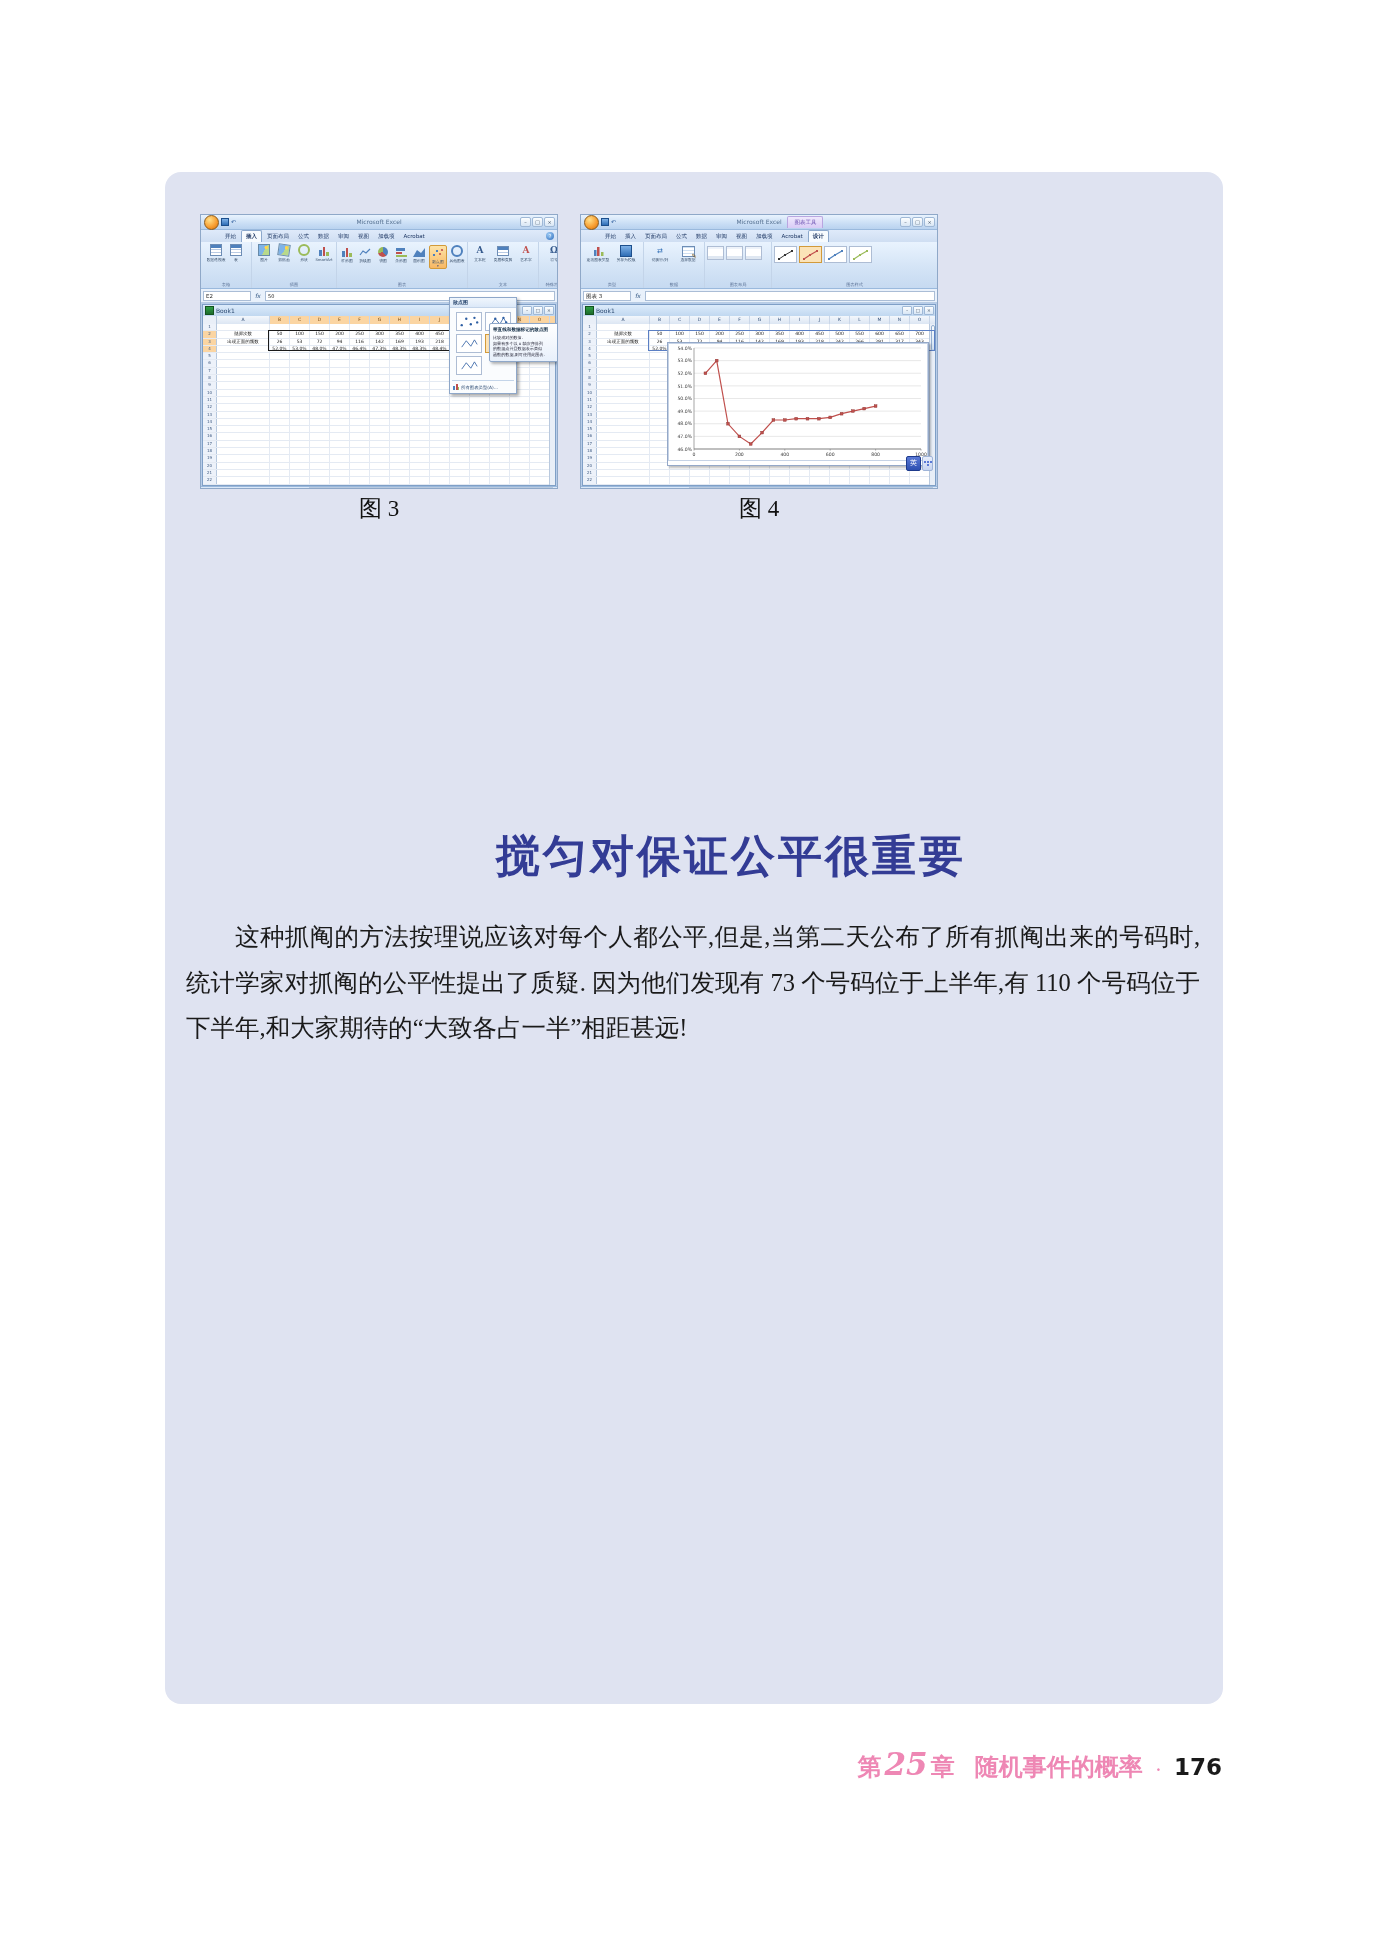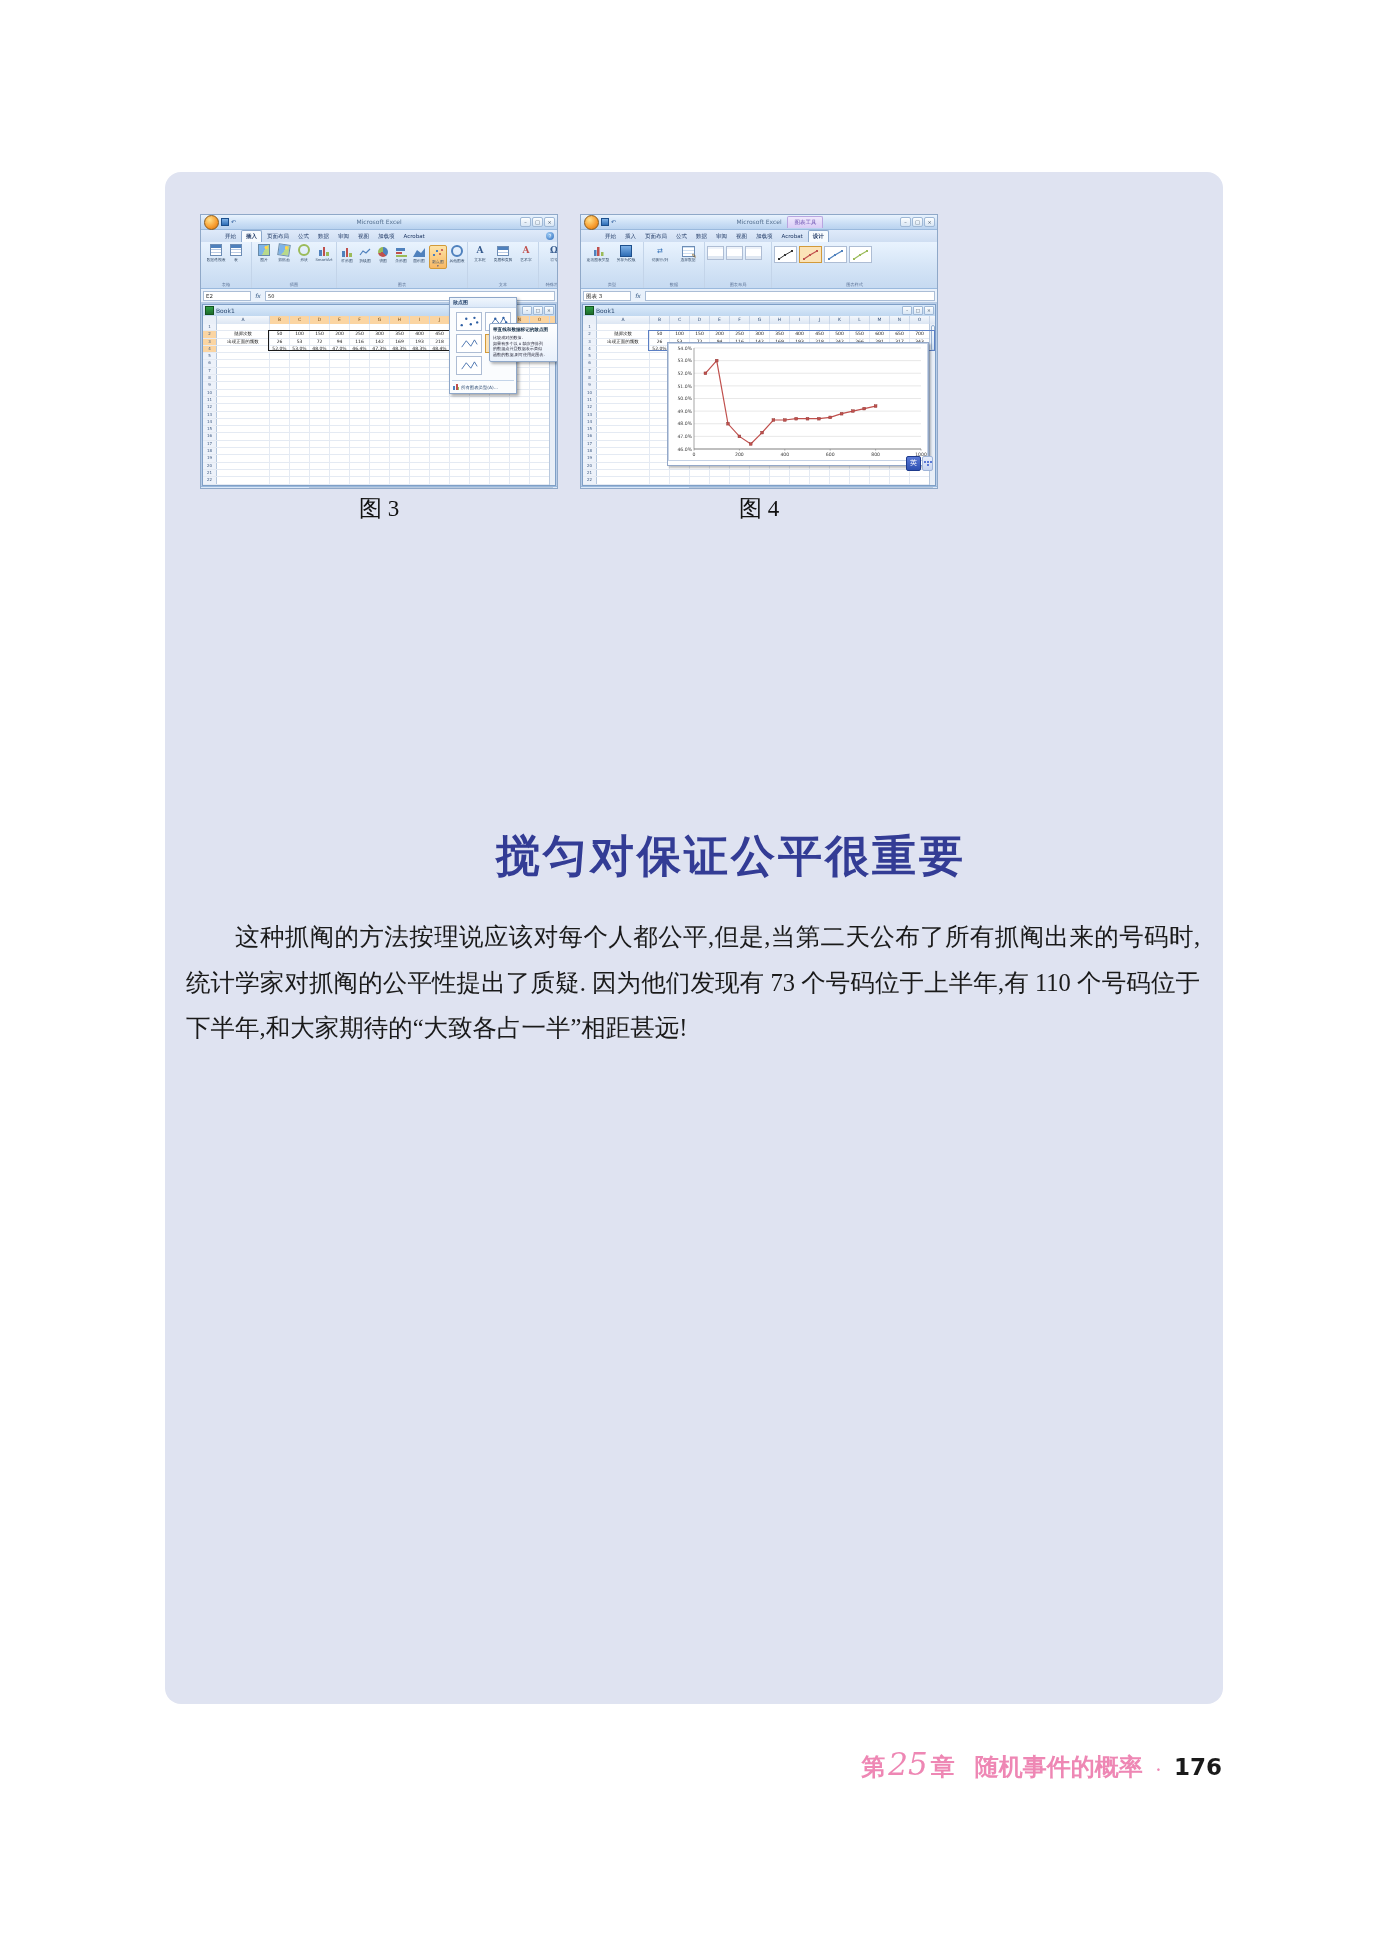--- a/index.html
+++ b/index.html
@@ -15,21 +15,21 @@
   .intro{position:absolute;top:380px;left:21px;right:22px;font-size:24.5px;text-indent:3em;}
   .headline{position:absolute;top:655px;left:0;width:100%;text-align:center;
             font-family:"Liberation Sans","DejaVu Sans",sans-serif;font-weight:900;
             font-size:44px;letter-spacing:3px;color:#333c95;margin-left:37px;}
   .paras{position:absolute;top:742px;left:21px;width:1014px;font-size:24.5px;
          line-height:45.6px;text-align:justify;}
   .paras p{margin:0;text-indent:2em;}
   
   .footer{position:absolute;top:1746px;left:0;width:1222px;text-align:right;color:#ee87b4;}
   .f-ch{font-weight:bold;font-size:24px;}
-  .f-num{font-family:"DejaVu Serif",serif;font-style:italic;font-size:31px;font-weight:normal;padding:0 3px;}
+  .f-num{font-family:"DejaVu Serif",serif;font-style:italic;font-size:31px;font-weight:bold;padding:0 3px;}
   .f-title{font-weight:bold;font-size:24px;margin-left:16px;}
   .f-dot{margin:0 9px;font-weight:bold;}
   .f-page{color:#1a1a1a;font-family:"DejaVu Sans",sans-serif;font-size:23px;font-weight:bold;}
   
   .shot{width:356px;height:273px;display:flex;flex-direction:column;overflow:hidden;position:relative;
         font-family:"DejaVu Sans","Liberation Sans",sans-serif;border:1px solid #8fa8c8;background:#bfd3ec;}
   .xl-title{height:14px;background:linear-gradient(#e9f3fe,#cadef5 60%,#b9d2ef);
             border-bottom:1px solid #9ab9dd;position:relative;flex:none;}
   .ttl{position:absolute;left:0;right:0;text-align:center;font-size:6px;line-height:14px;color:#567192;}
   .orb{position:absolute;left:3px;top:0px;width:13px;height:13px;border-radius:50%;z-index:5;

